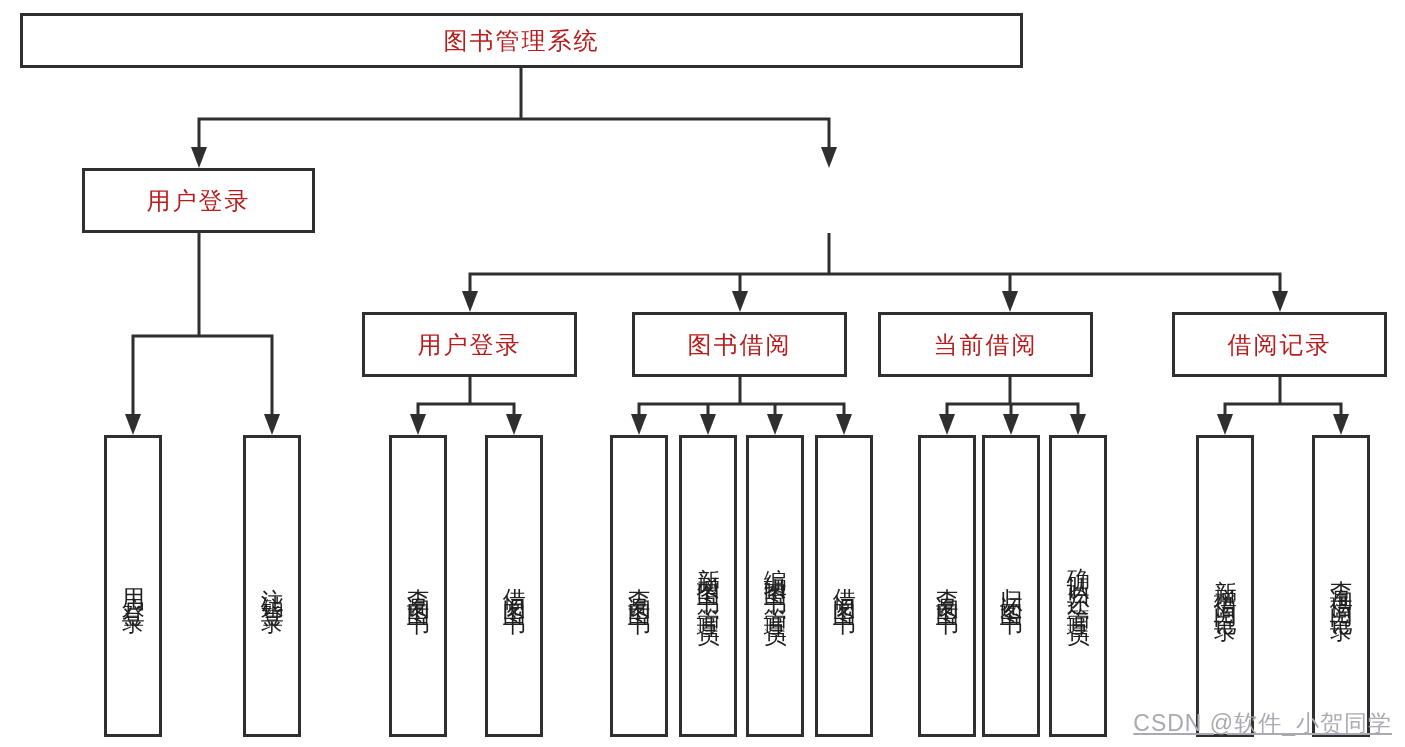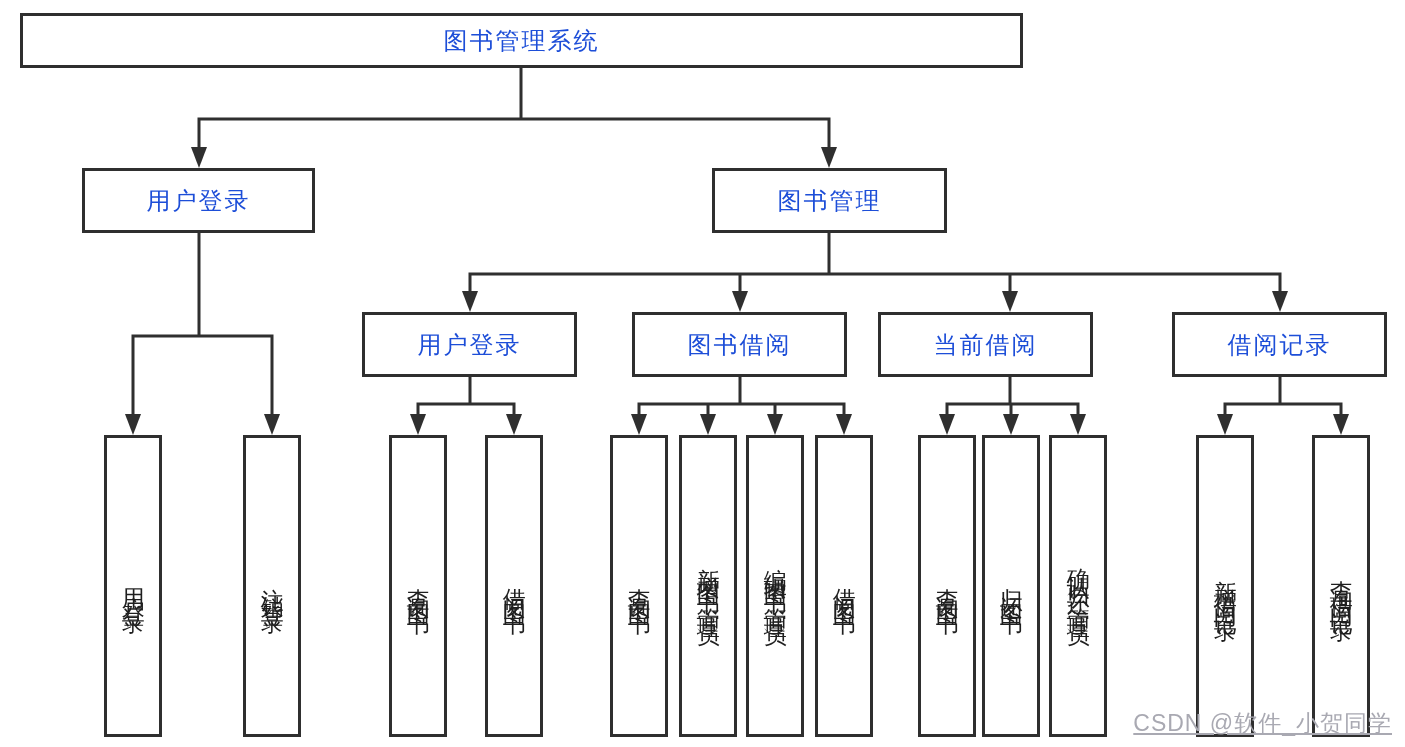--- a/index.html
+++ b/index.html
@@ -38,21 +38,21 @@
     box-sizing: border-box;
     border: 3px solid #2f2f2f;
     background: #ffffff;
     display: flex;
     align-items: center;
     justify-content: center;
   }
   .hlabel {
     font-size: 24px;
     letter-spacing: 2px;
-    color: #1d4ed8;
+    color: #b91c1c;
     white-space: nowrap;
   }
   .leaf .vtext {
     writing-mode: vertical-lr;
     text-orientation: mixed;
     font-size: 23px;
     letter-spacing: 8px;
     color: #1f1f1f;
     line-height: 1.2;
   }
@@ -108,23 +108,20 @@
     <polygon class="arrow" points="1333,414 1349,414 1341,435"></polygon>
   </svg>
 
   <div class="node" style="left:20px; top:13px; width:1003px; height:55px;">
     <span class="hlabel">图书管理系统</span>
   </div>
 
   <div class="node" style="left:82px; top:168px; width:233px; height:65px;">
     <span class="hlabel">用户登录</span>
   </div>
-  <div class="node" style="left:712px; top:168px; width:235px; height:65px;">
-    <span class="hlabel">图书管理</span>
-  </div>
 
   <div class="node" style="left:362px; top:312px; width:215px; height:65px;">
     <span class="hlabel">用户登录</span>
   </div>
   <div class="node" style="left:632px; top:312px; width:215px; height:65px;">
     <span class="hlabel">图书借阅</span>
   </div>
   <div class="node" style="left:878px; top:312px; width:215px; height:65px;">
     <span class="hlabel">当前借阅</span>
   </div>

